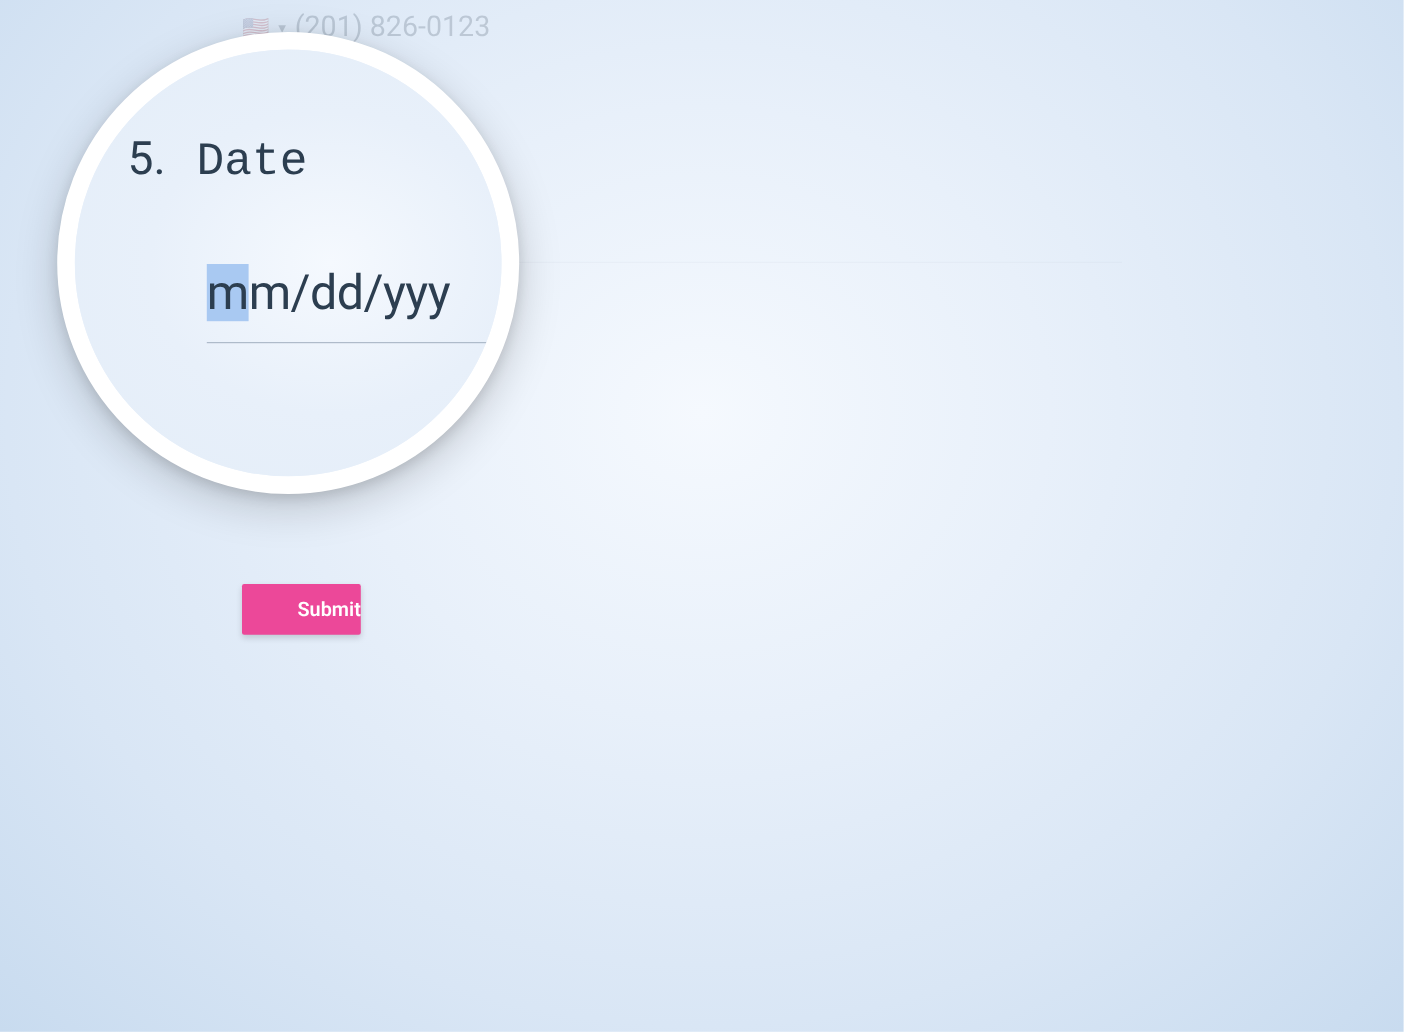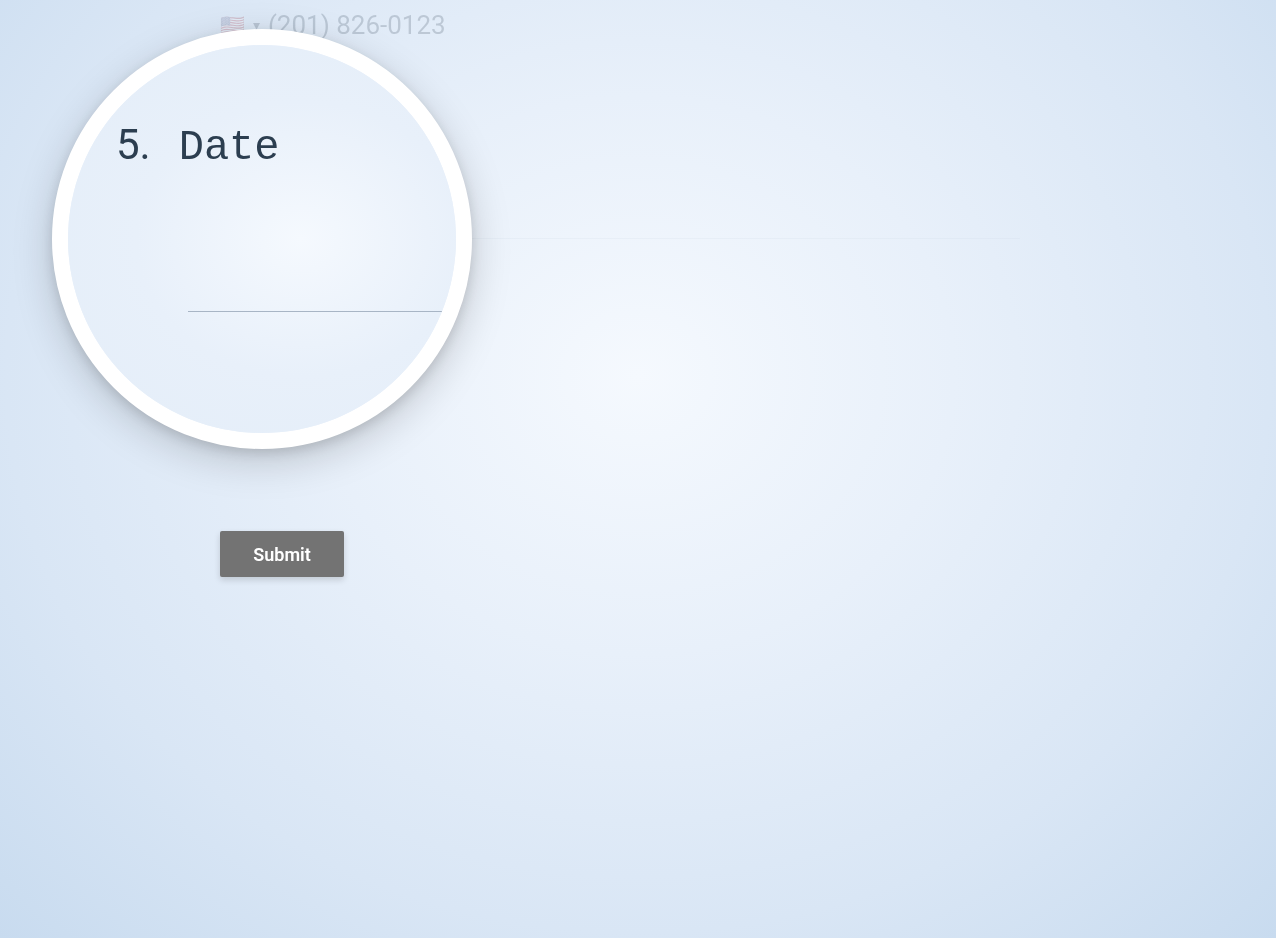--- a/index.html
+++ b/index.html
@@ -49,31 +49,32 @@
       width: 800px;
       height: 1px;
       background: #c5d0dd;
       opacity: 0.15;
     }
     
     .submit-button {
       position: absolute;
       left: 220px;
       top: 531px;
-      width: 124px;
+      width: 108px;
       height: 46px;
-      background: #737373;
+      background: #ec4899;
       color: #ffffff;
       border: none;
       font-size: 18px;
       font-weight: 600;
       cursor: pointer;
       box-shadow: 0 3px 6px rgba(0,0,0,0.15);
       border-radius: 2px;
       font-family: inherit;
+      text-align: right;
     }
     
     .magnifier {
       position: absolute;
       left: 52px;
       top: 29px;
       width: 420px;
       height: 420px;
       border-radius: 50%;
       background: #eaf1fa;
@@ -156,15 +157,18 @@
 <div class="divider"></div>
 
 <button class="submit-button">Submit</button>
 
 <div class="magnifier">
   <div class="magnifier-content">
     <div class="question-row">
       <span class="question-number">5.</span>
       <span class="question-label">Date</span>
     </div>
+    <div class="date-input-container">
+      <div class="date-input-text"><span class="highlight">m</span><span>m/dd/yyy</span></div>
+    </div>
     <div class="date-underline"></div>
   </div>
 </div>
 
 </body></html>

